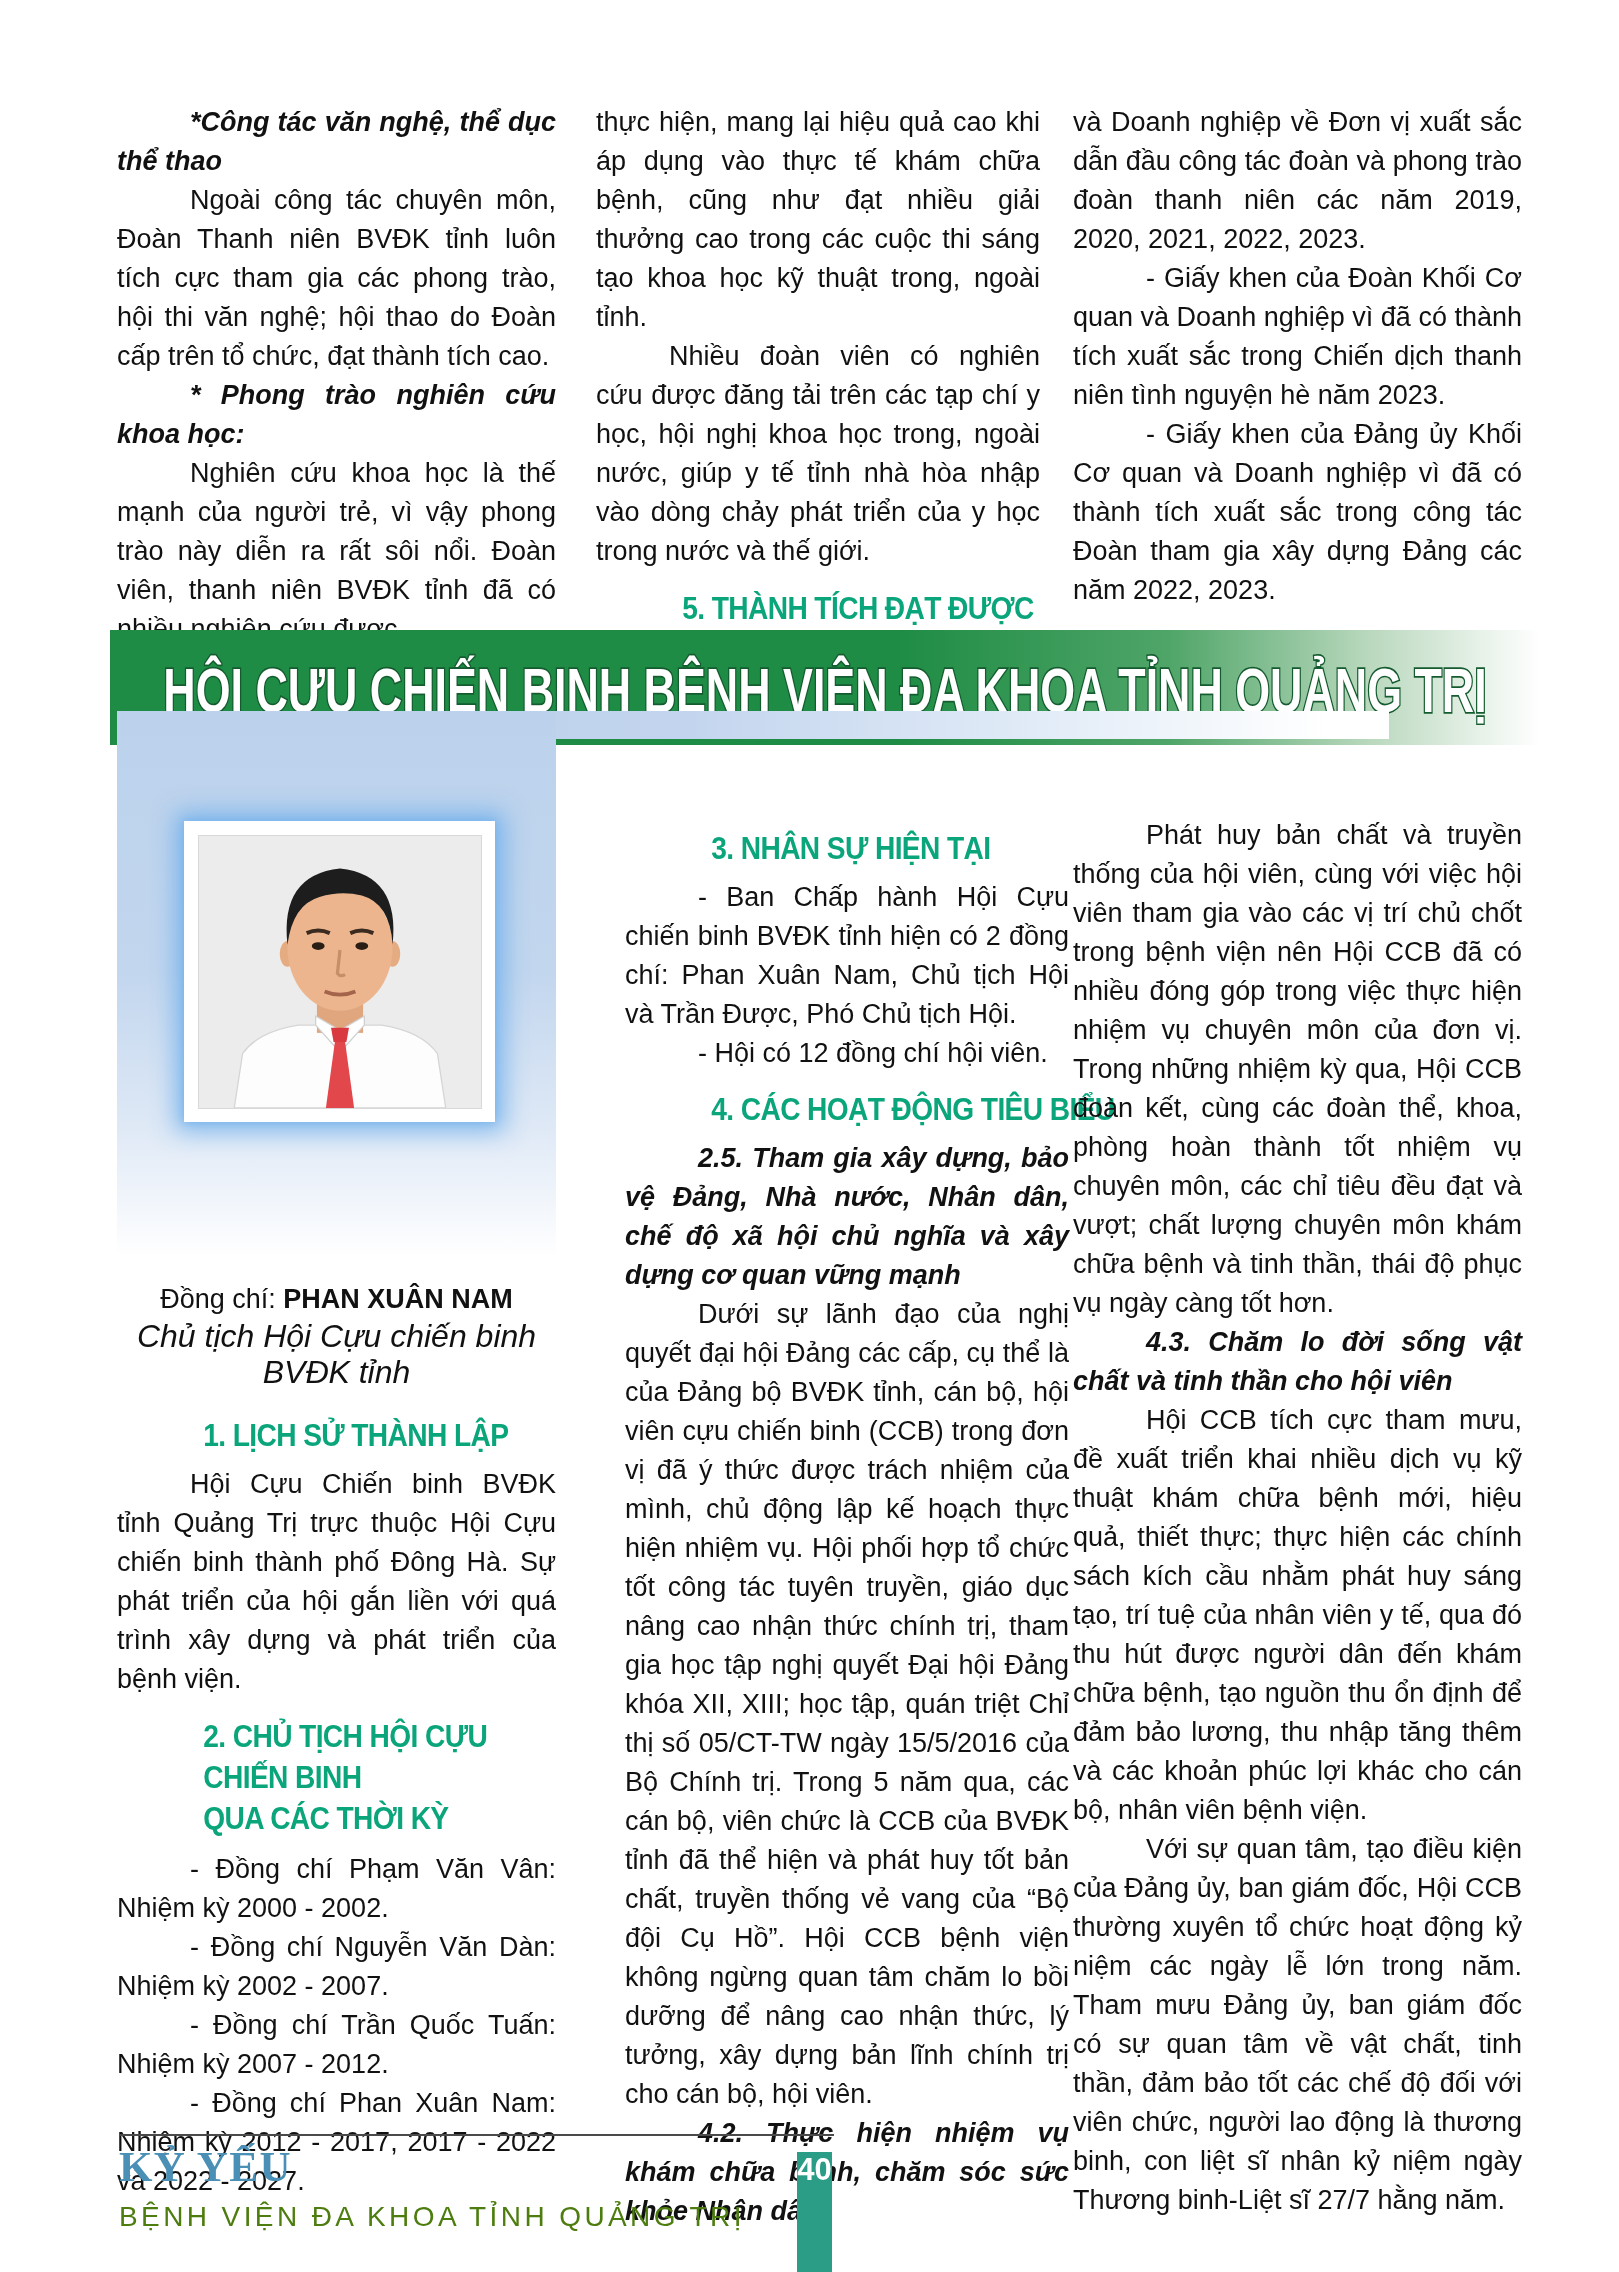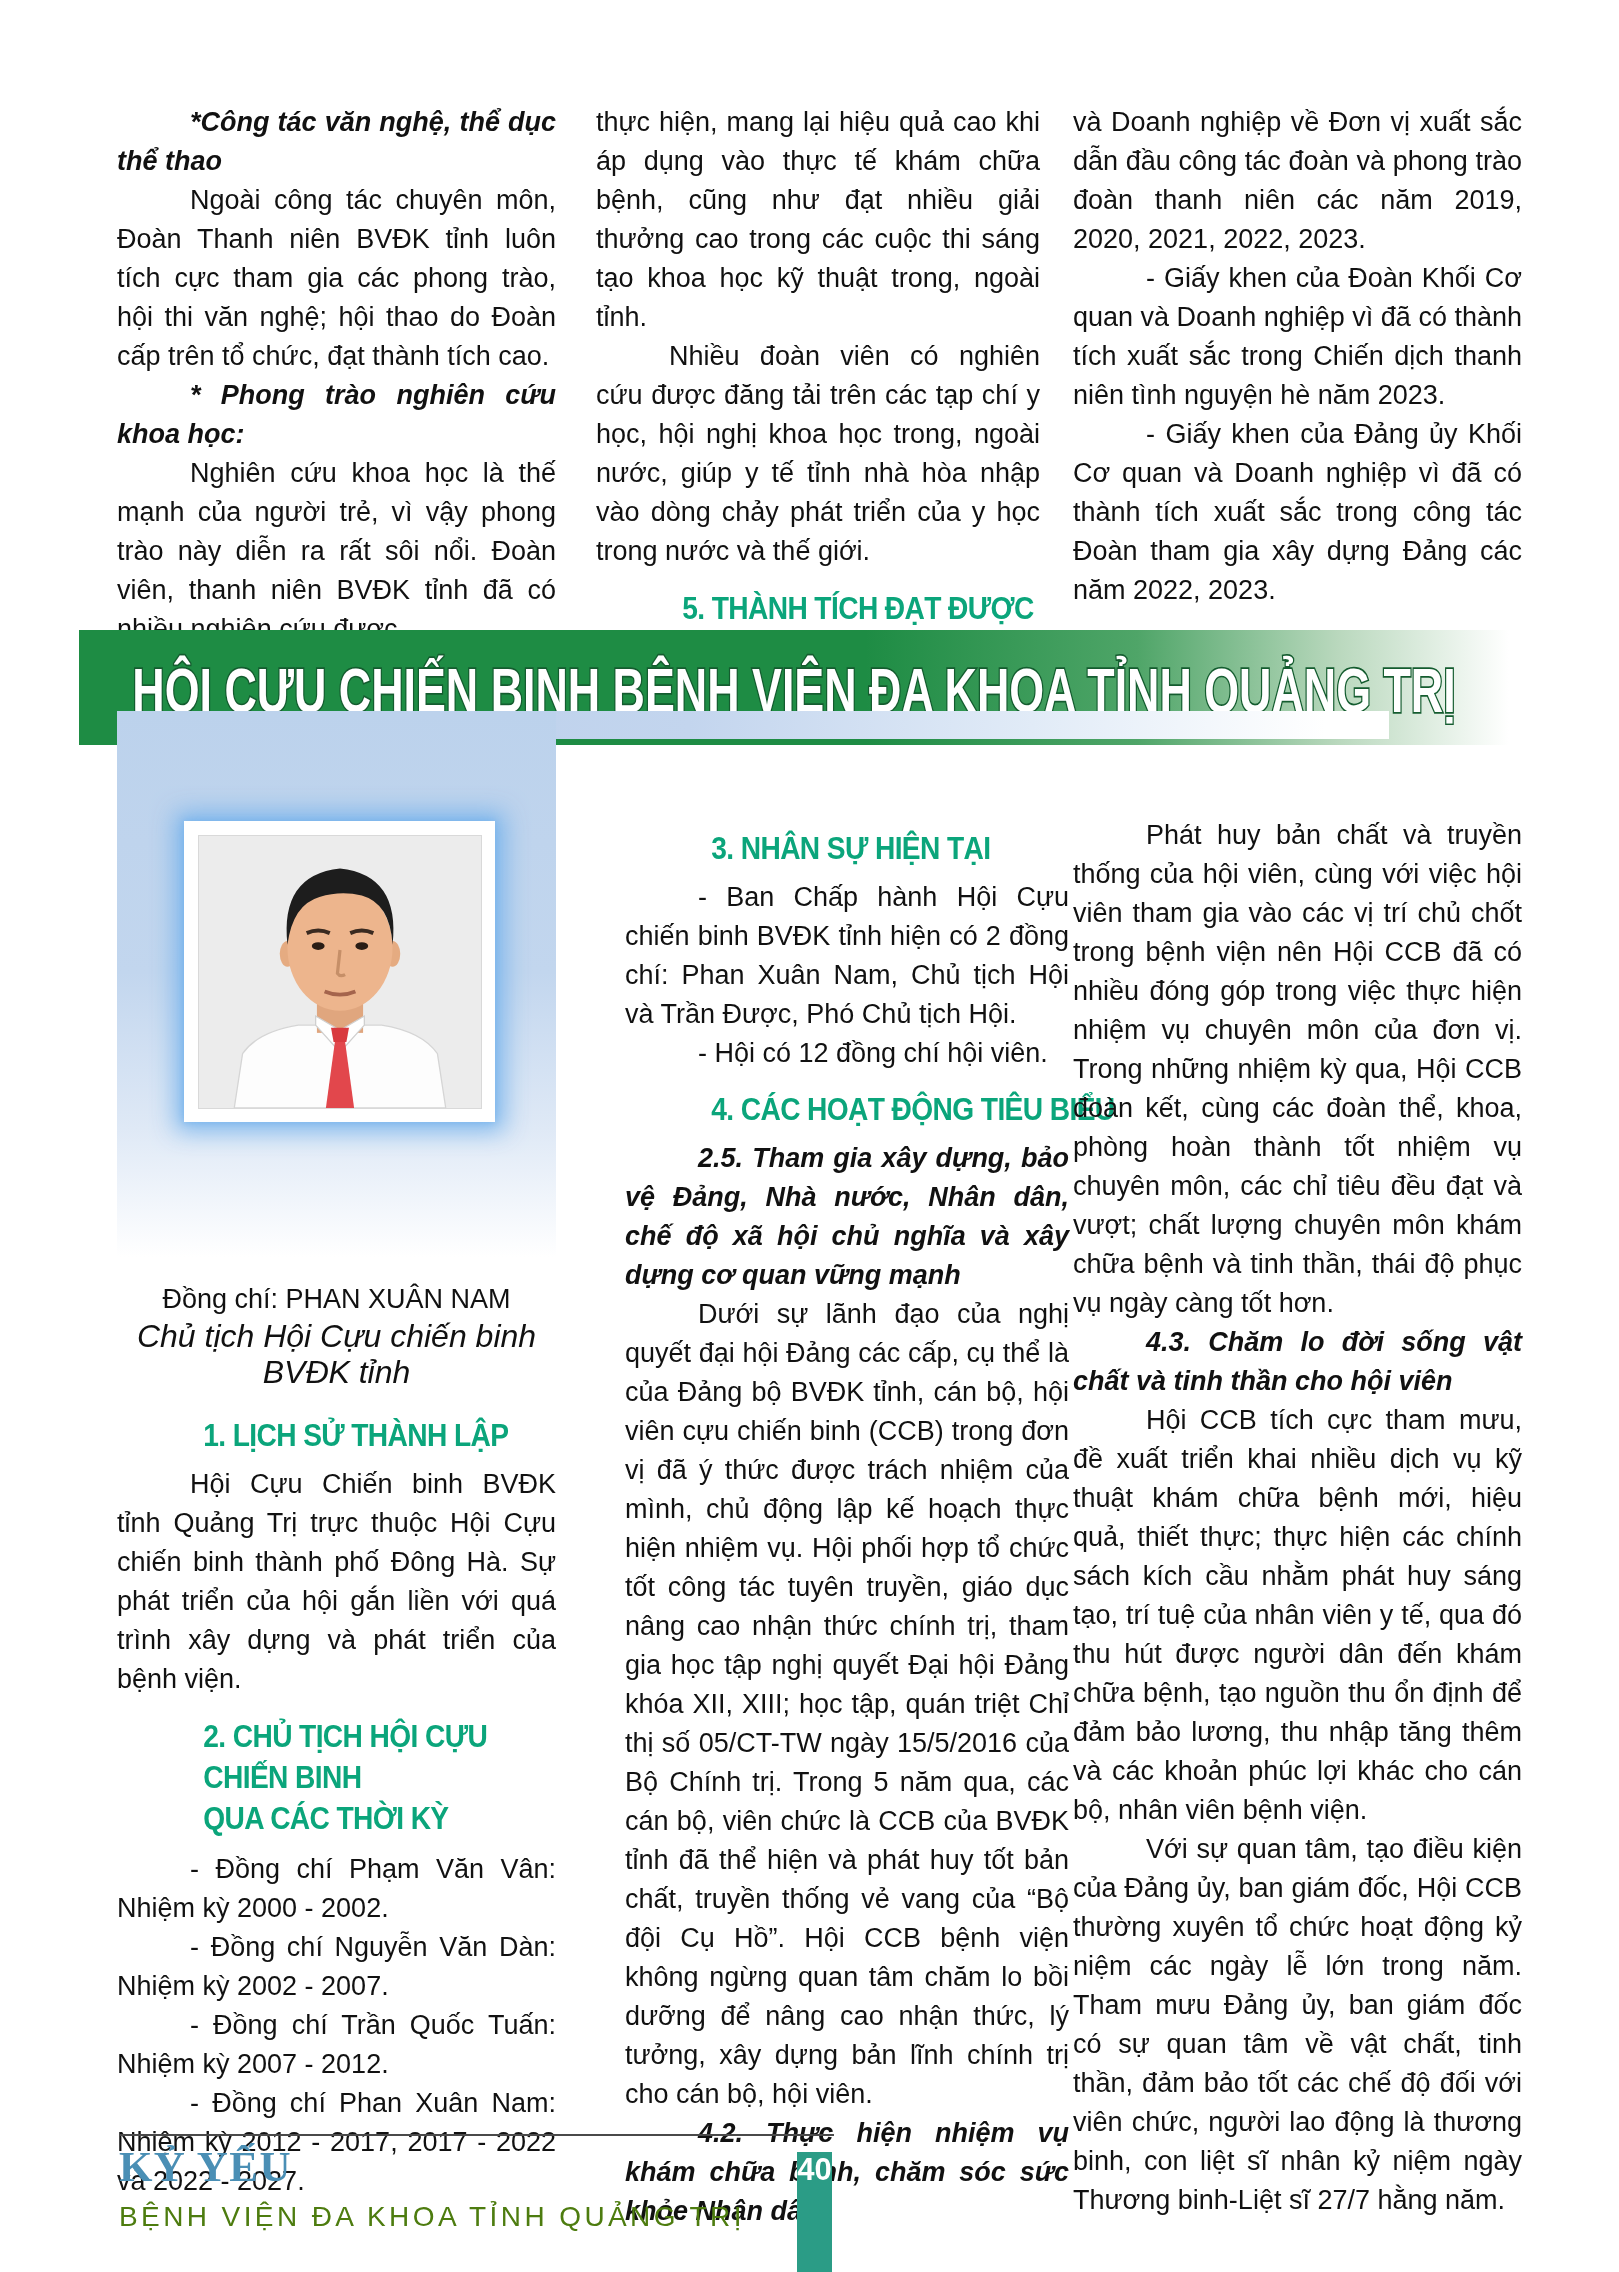--- a/index.html
+++ b/index.html
@@ -26,21 +26,21 @@
     padding-left:98px;
     margin:17.6px 0 10.8px 0;
     transform:scaleX(0.88);
     transform-origin:left center;
     white-space:nowrap;
   }
   .ghead.first{margin-top:0;}
   .ghead.wrap2{white-space:normal;line-height:41px;}
   
   .banner{
-    position:absolute;left:79px;top:630px;width:1430px;height:115px;
+    position:absolute;left:110px;top:630px;width:1430px;height:115px;
     background:linear-gradient(90deg,#1e8c44 0%,#1e8c44 55%,#4fa568 74%,#b9d8bd 88%,#ffffff 100%);
   }
   .banner svg{display:block;width:100%;height:100%;}
   .banner-text{
     font-family:"Liberation Sans","DejaVu Sans",sans-serif;
     font-weight:bold;
     fill:#ffffff;
     stroke:#145c2f;
     stroke-width:5px;
     paint-order:stroke fill;
@@ -58,21 +58,21 @@
   .photo-frame{
     position:absolute;left:184px;top:821px;width:311px;height:301px;
     box-sizing:border-box;background:#ffffff;padding:13.5px;
     box-shadow:0 0 23px 9.5px rgba(110,175,235,0.85), 0 0 6.8px 1.4px rgba(140,190,240,0.9);
   }
   .photo-frame .photo{width:100%;height:100%;background:#ececec;border:0.7px solid #d9d9d9;box-sizing:border-box;}
   .photo svg{display:block;width:100%;height:100%;}
   
   .caption{position:absolute;left:117px;top:1280px;width:439px;text-align:center;}
   .caption .line1{font-size:27px;line-height:38px;}
-  .caption .line1 .name{font-weight:normal;}
+  .caption .line1 .name{font-weight:bold;}
   .caption .line2{font-size:32px;line-height:36px;font-style:italic;}
   
   .footer-rule{position:absolute;left:119px;top:2134px;width:715px;height:2px;background:#4a4a4a;}
   .footer-block{position:absolute;left:119px;top:2146px;width:670px;}
   .footer-brand{
     font-family:"Liberation Serif","DejaVu Serif",serif;
     font-weight:bold;color:#4a8fb5;font-size:43px;line-height:42px;letter-spacing:1.4px;
   }
   .footer-org{font-size:28px;line-height:34px;letter-spacing:3.4px;color:#4d7c0f;margin-top:12px;}
   .page-bar{

